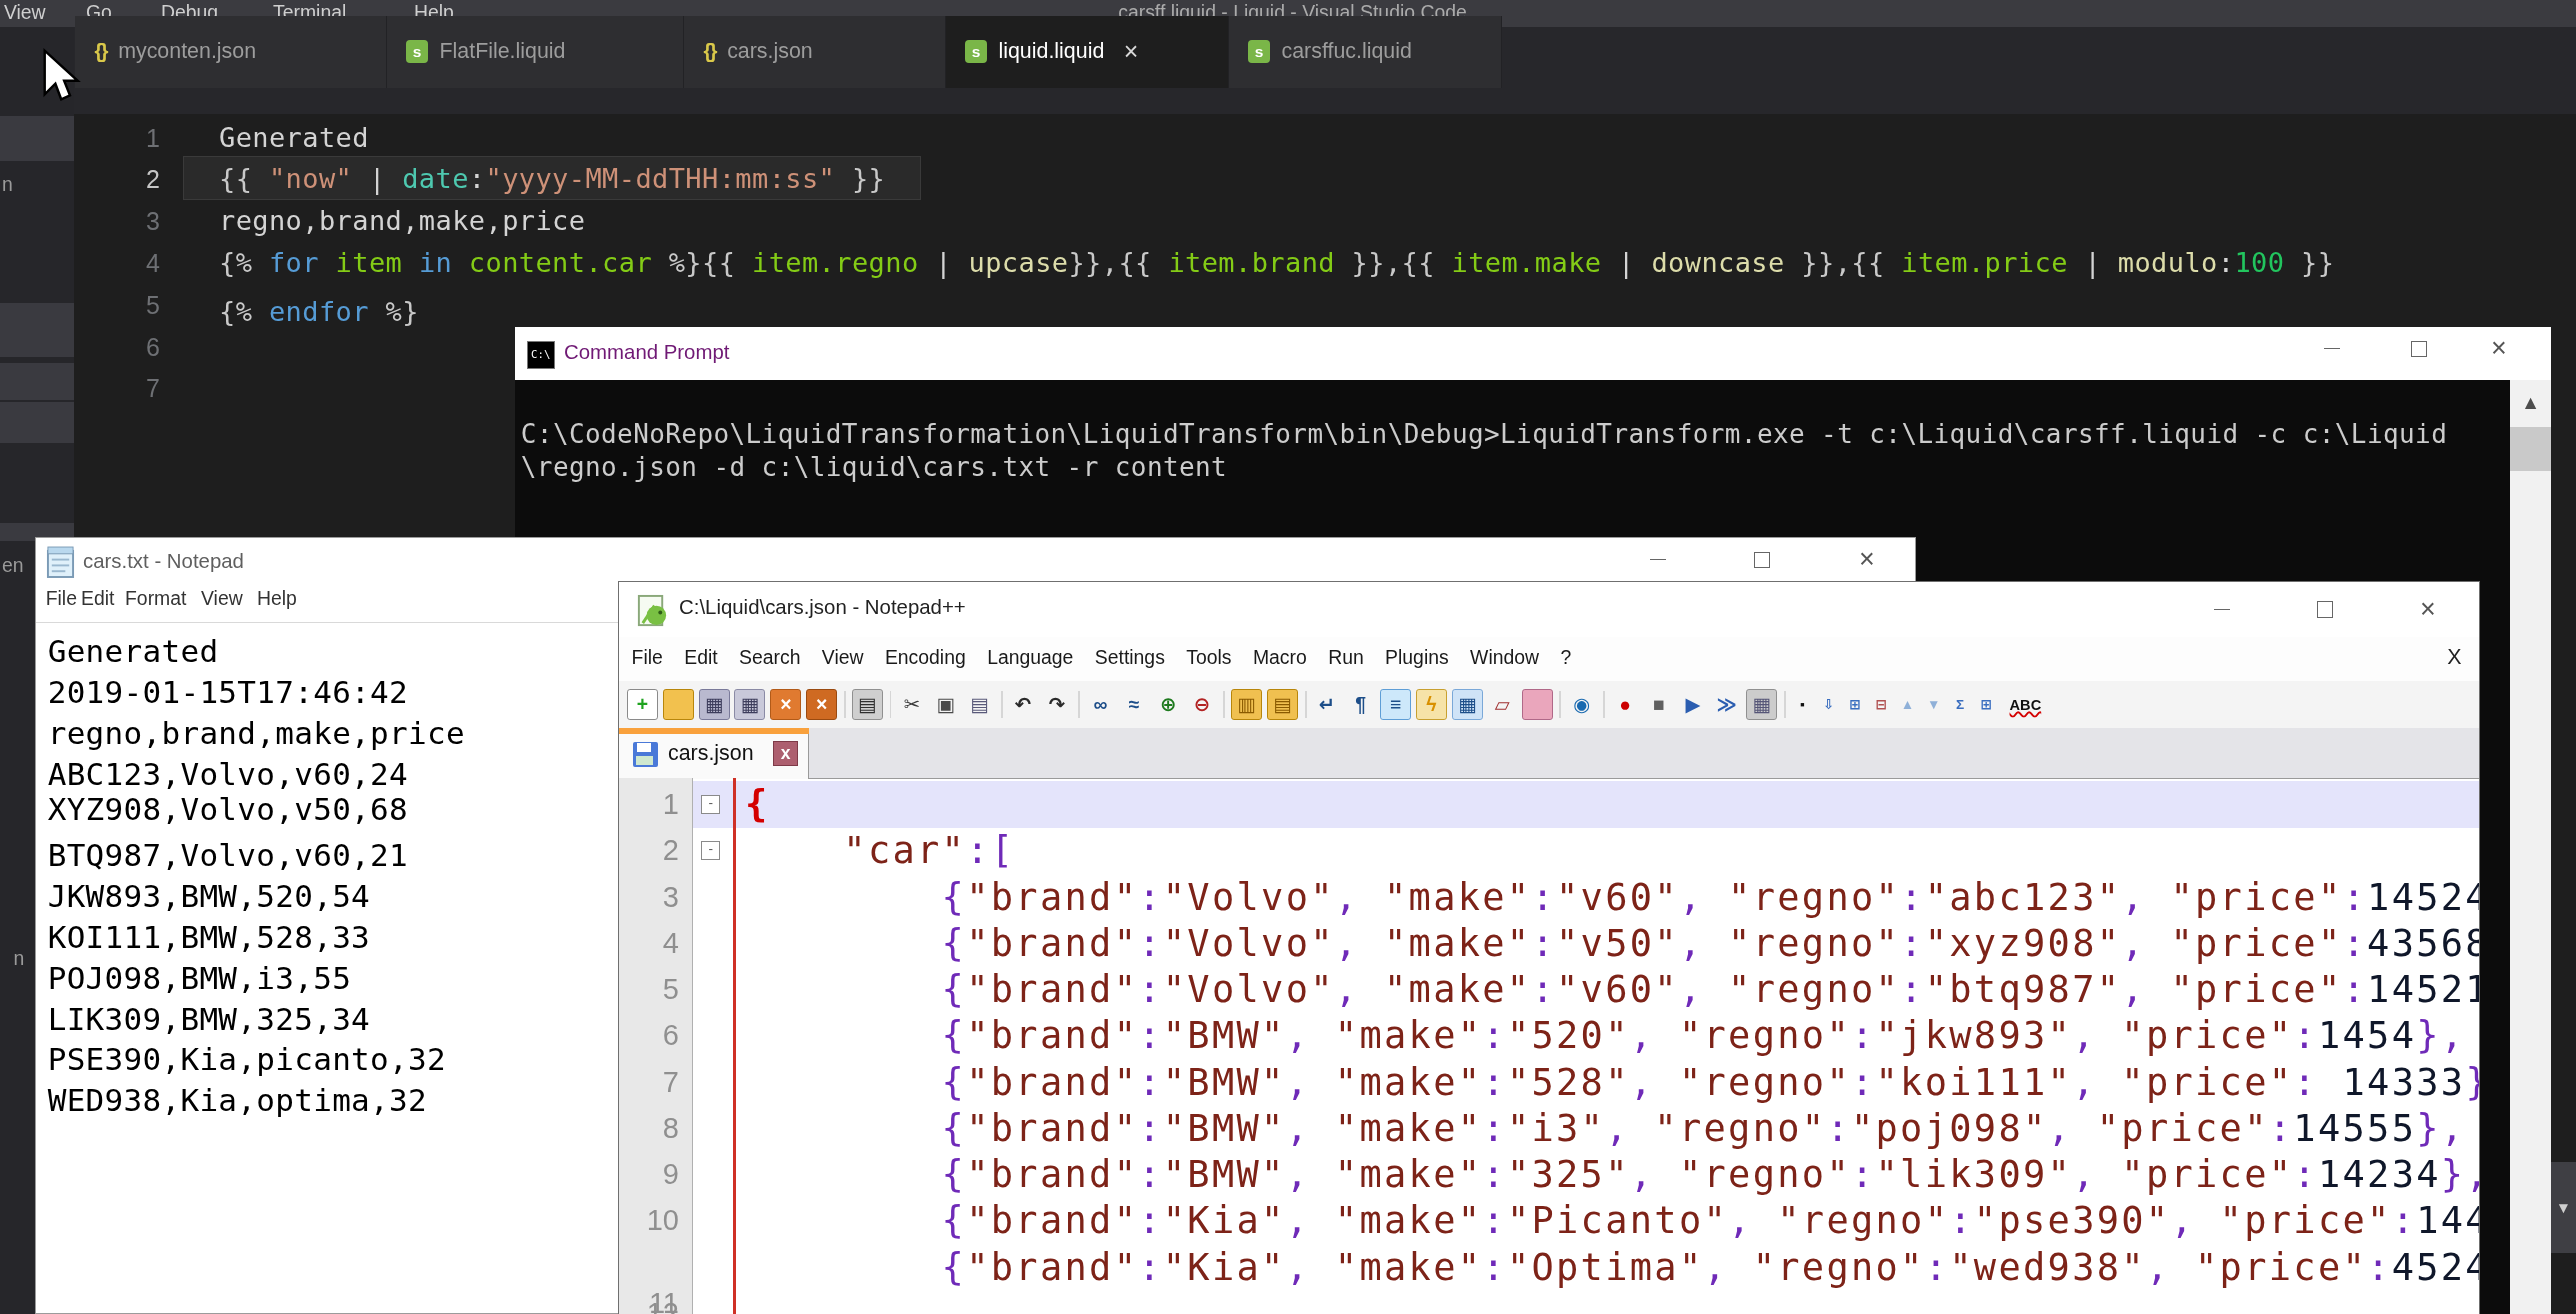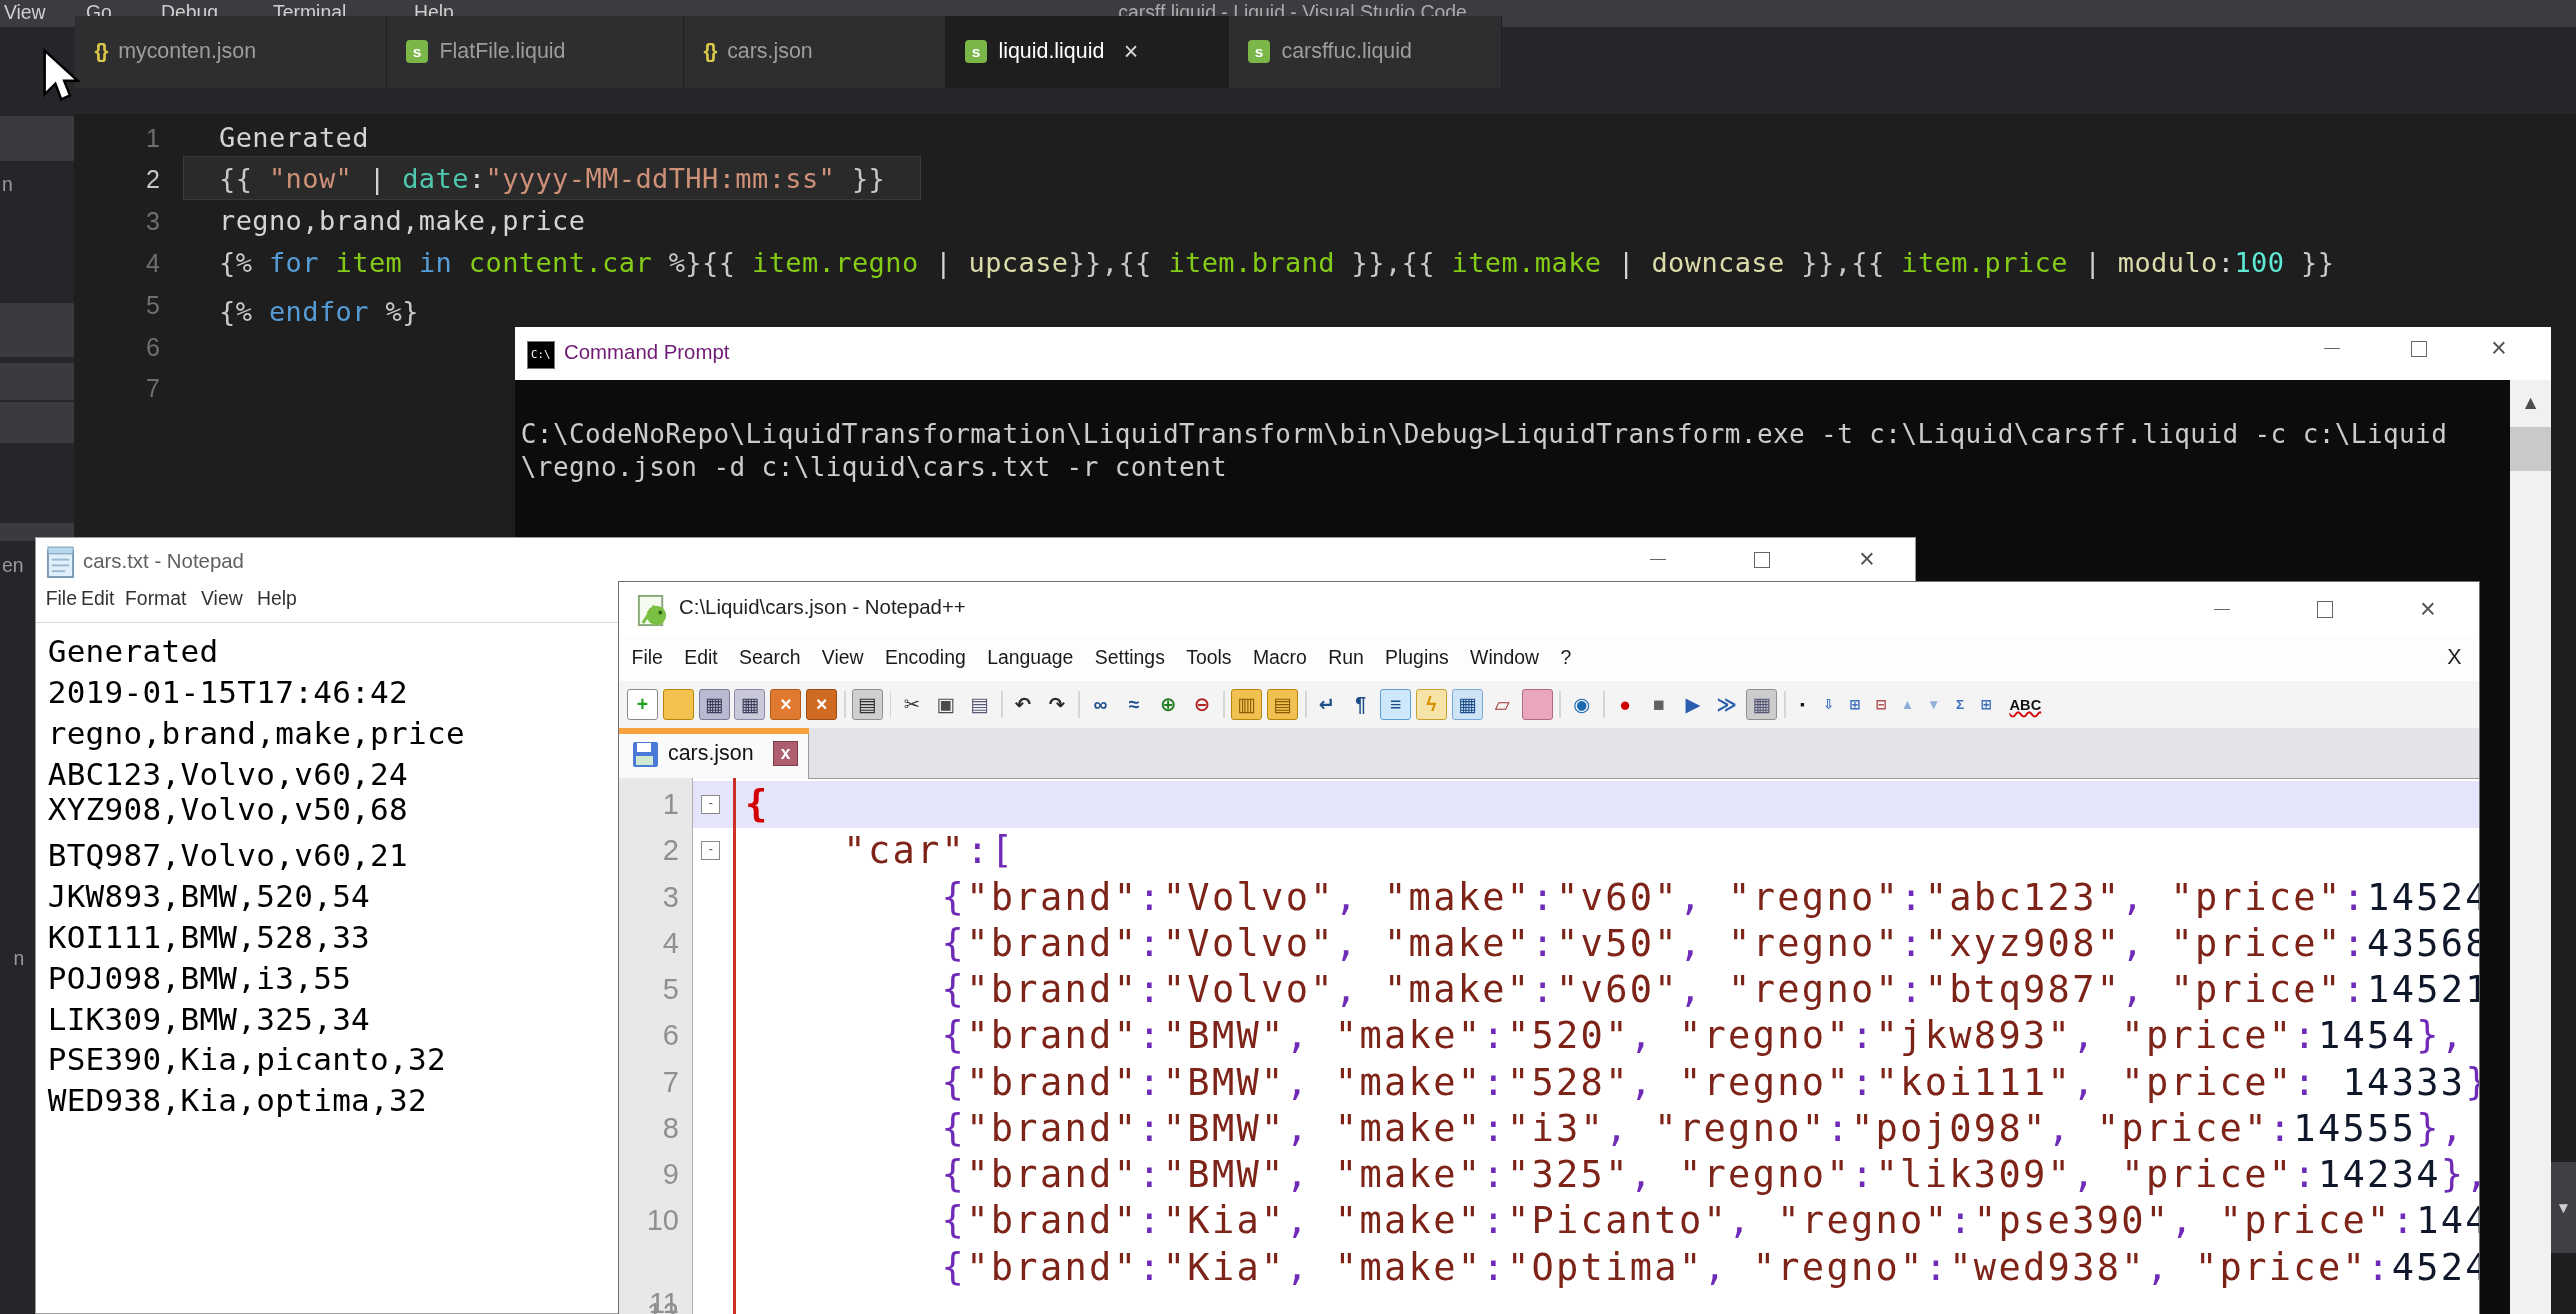--- a/index.html
+++ b/index.html
@@ -22,21 +22,21 @@
   .vsc-tab .lbl{font-size:21.4px;color:#9d9d9d;margin-left:11.7px;white-space:nowrap;}
   .vsc-tab.active .lbl{color:#ffffff;}
   .ic-json{color:#d9c84a;font-size:20.4px;font-weight:bold;letter-spacing:-1.9px;}
   .ic-liquid{width:21.4px;height:23px;background:#7ab648;border-radius:3.9px;color:#fff;font-size:15.5px;font-weight:bold;text-align:center;line-height:23px;}
   .vsc-tab .close{margin-left:19.4px;color:#d8d8d8;font-size:25px;}
   .vsc-num{position:absolute;left:97px;width:63px;text-align:right;font-size:25px;color:#6e7074;line-height:42px;}
   .vsc-num.cur{color:#c6c6c6;}
   .vsc-line{position:absolute;left:219px;font-size:27px;line-height:42px;letter-spacing:0.4px;white-space:pre;}
   .vsc-curline{left:183px;top:156px;width:738px;height:44px;background:#2a2a2a;border:1px solid #3a3a3a;box-sizing:border-box;}
   .tk-pl{color:#d4d4d4}.tk-pu{color:#c9c9c9}.tk-kw{color:#569cd6}.tk-vr{color:#84cc16}
-  .tk-fn{color:#dcdcaa}.tk-fn2{color:#4ec9b0}.tk-st{color:#ce9178}.tk-nu{color:#5eead4}
+  .tk-fn{color:#dcdcaa}.tk-fn2{color:#4ec9b0}.tk-st{color:#ce9178}.tk-nu{color:#22c55e}
   .vsc-downbox{left:2551px;top:1162px;width:25px;height:91px;background:#3f3f44;color:#cfcfcf;font-size:15.5px;text-align:center;line-height:91px;}
 
   
   .winbtn{position:absolute;top:0;width:58px;height:45px;text-align:center;color:#555;cursor:pointer;}
   .winbtn .dash{display:inline-block;width:15.5px;border-top:1.9px solid #666;vertical-align:middle;margin-top:21.4px;}
   .winbtn .box{display:inline-block;width:14.6px;height:14.6px;border:1.9px solid #666;margin-top:13.6px;}
   .winbtn .x{font-size:27px;line-height:43px;color:#555;}
 
   
   .cmd-win{left:515px;top:327px;width:2036px;height:987px;background:#0c0c0c;}

